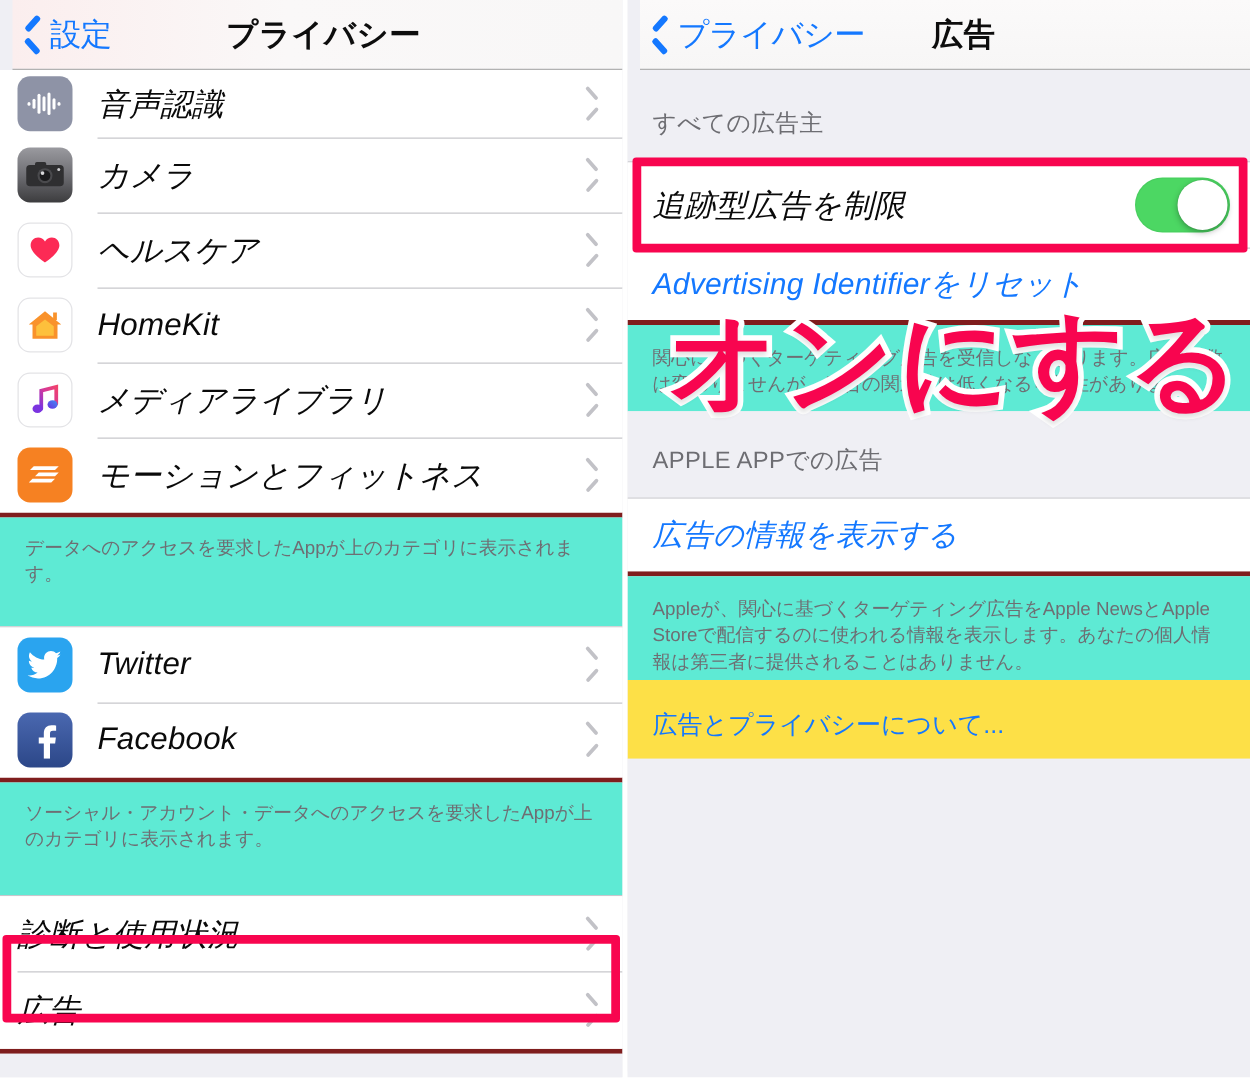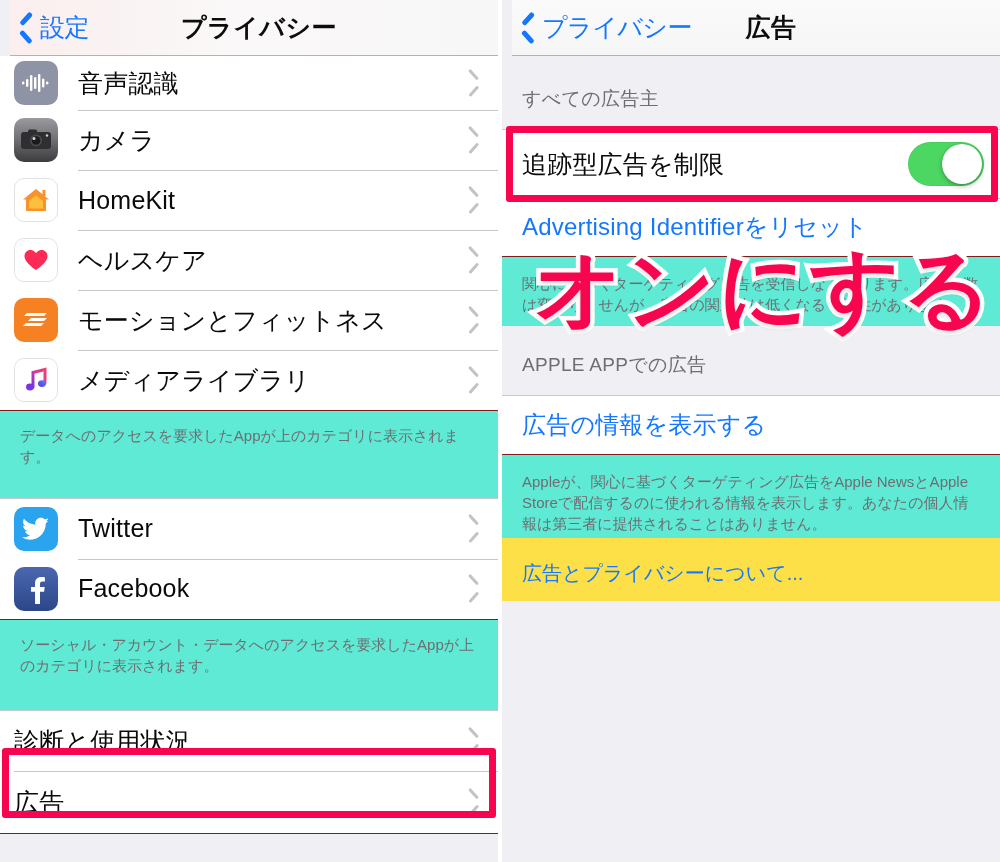--- a/index.html
+++ b/index.html
@@ -41,21 +41,21 @@
   .nav-back-label { color: #1478ff; font-size: 25px; letter-spacing: -0.5px; white-space: nowrap; }
   .nav-title {
     position: absolute; left: 0; right: 0; text-align: center;
     font-size: 25px; font-weight: bold; color: #0d0d0d; letter-spacing: 0.5px;
     pointer-events: none;
   }
   .panel-left  .nav-title { padding-left: 10px; }
   .panel-right .nav-title { padding-left: 30px; }
 
   
-  .list-group { background: #ffffff; border-top: 1px solid #c8c7cc; border-bottom: 1px solid #7f1d1d; }
+  .list-group { background: #ffffff; border-top: 1px solid #c8c7cc; border-bottom: 4px solid #7f1d1d; font-style: italic; }
   .list-group.no-top { border-top: none; }
   .row {
     position: relative; display: flex; align-items: center;
     height: 60px; background: #ffffff; padding-left: 14px; padding-right: 16px;
     cursor: pointer;
   }
   .row + .row::before {
     content: ""; position: absolute; left: 78px; right: 0; top: 0; height: 1px; background: #c8c7cc;
   }
   .row.noicon + .row.noicon::before { left: 14px; }
@@ -172,52 +172,38 @@
             <circle cx="16" cy="12.5" r="4.3" fill="#1b1b1d"></circle>
             <circle cx="14" cy="10.4" r="1.5" fill="#d8d8da"></circle>
             <circle cx="27" cy="7.5" r="1.2" fill="#cfcfd2"></circle>
           </svg>
         </span>
         <span class="row-label">カメラ</span>
         <span class="chev"></span>
       </div>
 
       <div class="row">
+        <span class="icon ic-health">
+          <svg width="26" height="24" viewBox="0 0 26 24" aria-hidden="true">
+            <path d="M13 22C13 22 1.5 14.8 1.5 8.2 1.5 4.6 4.2 2 7.5 2c2.3 0 4.3 1.3 5.5 3.2C14.2 3.3 16.2 2 18.5 2 21.8 2 24.5 4.6 24.5 8.2 24.5 14.8 13 22 13 22z" fill="#fc2a55"></path>
+          </svg>
+        </span>
+        <span class="row-label">ヘルスケア</span>
+        <span class="chev"></span>
+      </div>
+
+      <div class="row">
         <span class="icon ic-home">
           <svg width="30" height="26" viewBox="0 0 30 26" aria-hidden="true">
             <path d="M15 2 L28 12.5 L25 12.5 L25 24 L5 24 L5 12.5 L2 12.5 Z" fill="#f9922b"></path>
             <rect x="21.5" y="3" width="3" height="6" fill="#f9922b"></rect>
             <path d="M15 8.5 L22 14 L22 21.5 L8 21.5 L8 14 Z" fill="#fdc03c"></path>
           </svg>
         </span>
         <span class="row-label">HomeKit</span>
-        <span class="chev"></span>
-      </div>
-
-      <div class="row">
-        <span class="icon ic-health">
-          <svg width="26" height="24" viewBox="0 0 26 24" aria-hidden="true">
-            <path d="M13 22C13 22 1.5 14.8 1.5 8.2 1.5 4.6 4.2 2 7.5 2c2.3 0 4.3 1.3 5.5 3.2C14.2 3.3 16.2 2 18.5 2 21.8 2 24.5 4.6 24.5 8.2 24.5 14.8 13 22 13 22z" fill="#fc2a55"></path>
-          </svg>
-        </span>
-        <span class="row-label">ヘルスケア</span>
-        <span class="chev"></span>
-      </div>
-
-      <div class="row">
-        <span class="icon ic-motion">
-          <svg width="28" height="22" viewBox="0 0 28 22" aria-hidden="true">
-            <g fill="#ffffff">
-              <path d="M5 4 L25 4 L22 7 L2 7 Z"></path>
-              <path d="M9 9 L25 9 L22 12 L6 12 Z"></path>
-              <path d="M4 14 L22 14 L19 17 L1 17 Z"></path>
-            </g>
-          </svg>
-        </span>
-        <span class="row-label">モーションとフィットネス</span>
         <span class="chev"></span>
       </div>
 
       <div class="row">
         <span class="icon ic-music">
           <svg width="26" height="26" viewBox="0 0 26 26" aria-hidden="true">
             <defs>
               <linearGradient id="mgrad" x1="0" y1="1" x2="1" y2="0">
                 <stop offset="0" stop-color="#7b34e0"></stop>
                 <stop offset="0.5" stop-color="#d4399a"></stop>
@@ -229,20 +215,34 @@
               </linearGradient>
             </defs>
             <path d="M10 20 L10 5.5 L22 2.5 L22 16" stroke="url(#mgrad)" stroke-width="3" fill="none" stroke-linecap="round"></path>
             <ellipse cx="7" cy="20" rx="4" ry="3.4" fill="#7b34e0"></ellipse>
             <ellipse cx="19" cy="16.6" rx="4" ry="3.4" fill="url(#mgrad2)"></ellipse>
           </svg>
         </span>
         <span class="row-label">メディアライブラリ</span>
         <span class="chev"></span>
       </div>
+
+      <div class="row">
+        <span class="icon ic-motion">
+          <svg width="28" height="22" viewBox="0 0 28 22" aria-hidden="true">
+            <g fill="#ffffff">
+              <path d="M5 4 L25 4 L22 7 L2 7 Z"></path>
+              <path d="M9 9 L25 9 L22 12 L6 12 Z"></path>
+              <path d="M4 14 L22 14 L19 17 L1 17 Z"></path>
+            </g>
+          </svg>
+        </span>
+        <span class="row-label">モーションとフィットネス</span>
+        <span class="chev"></span>
+      </div>
     </div>
 
     <div class="sect-footer" style="padding-bottom:30px;">データへのアクセスを要求したAppが上のカテゴリに表示されます。</div>
 
     <div class="list-group">
       <div class="row">
         <span class="icon ic-twitter">
           <svg width="28" height="24" viewBox="0 0 28 24" aria-hidden="true">
             <path d="M27 3.4c-1 .45-2.05.75-3.15.9 1.15-.7 2-1.75 2.4-3.05-1.05.65-2.2 1.1-3.45 1.35C21.8 1.5 20.35.85 18.75.85c-3.05 0-5.5 2.5-5.5 5.55 0 .45.05.85.15 1.25C8.8 7.4 4.7 5.15 1.95 1.75c-.5.85-.8 1.85-.8 2.9 0 1.95.95 3.65 2.45 4.6-.9-.05-1.75-.3-2.5-.7v.05c0 2.7 1.9 4.95 4.4 5.45-.45.15-.95.2-1.45.2-.35 0-.7-.05-1.05-.1.7 2.2 2.7 3.8 5.1 3.85-1.85 1.5-4.2 2.35-6.75 2.35-.45 0-.85-.05-1.3-.1 2.4 1.55 5.25 2.45 8.3 2.45 9.95 0 15.4-8.35 15.4-15.6v-.7c1.05-.75 1.95-1.7 2.7-2.8z" fill="#ffffff"></path>
           </svg>

